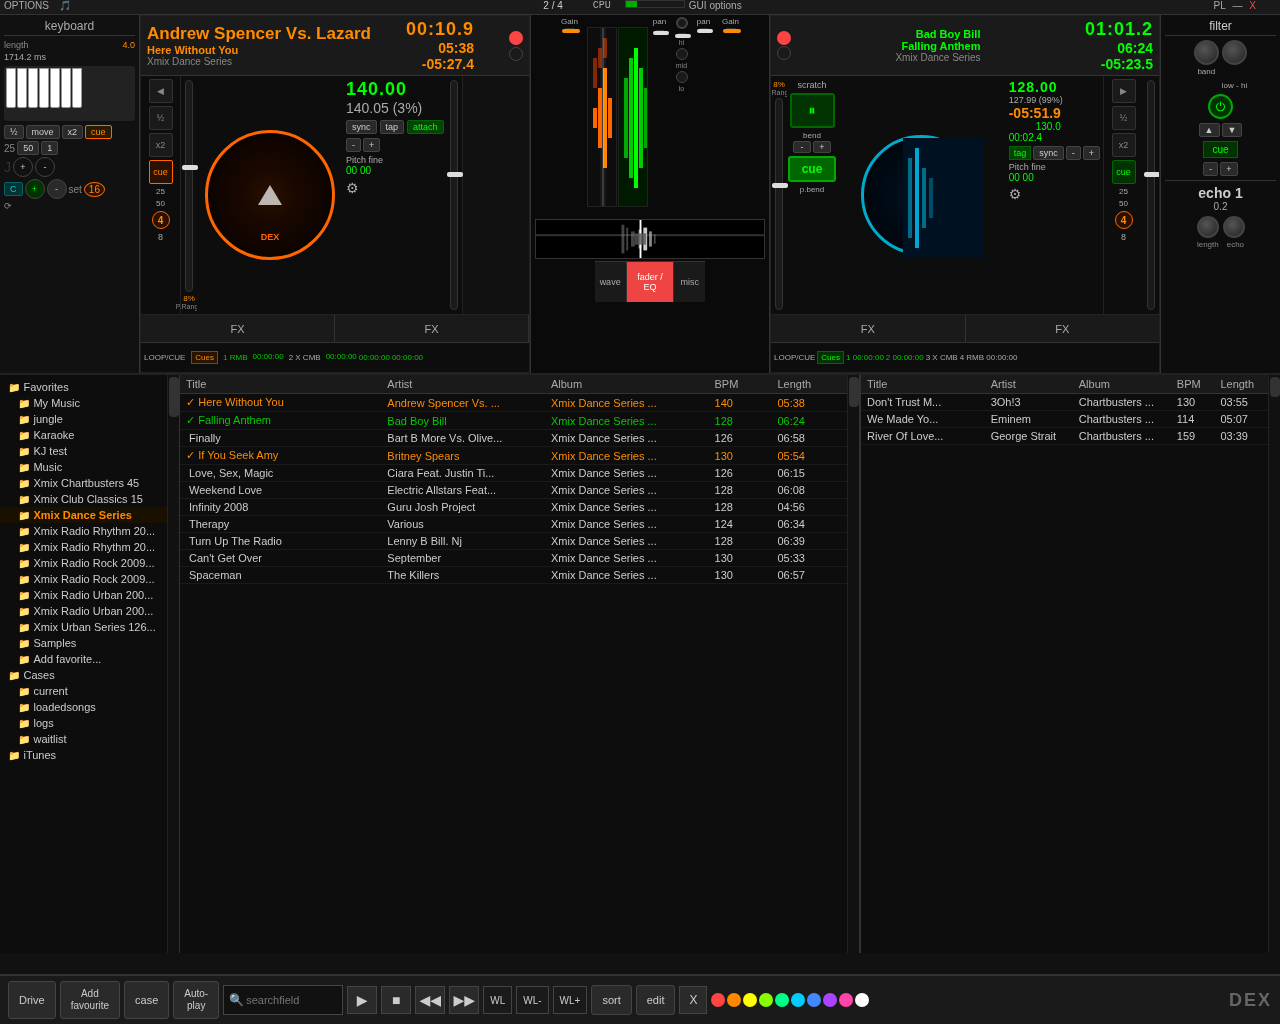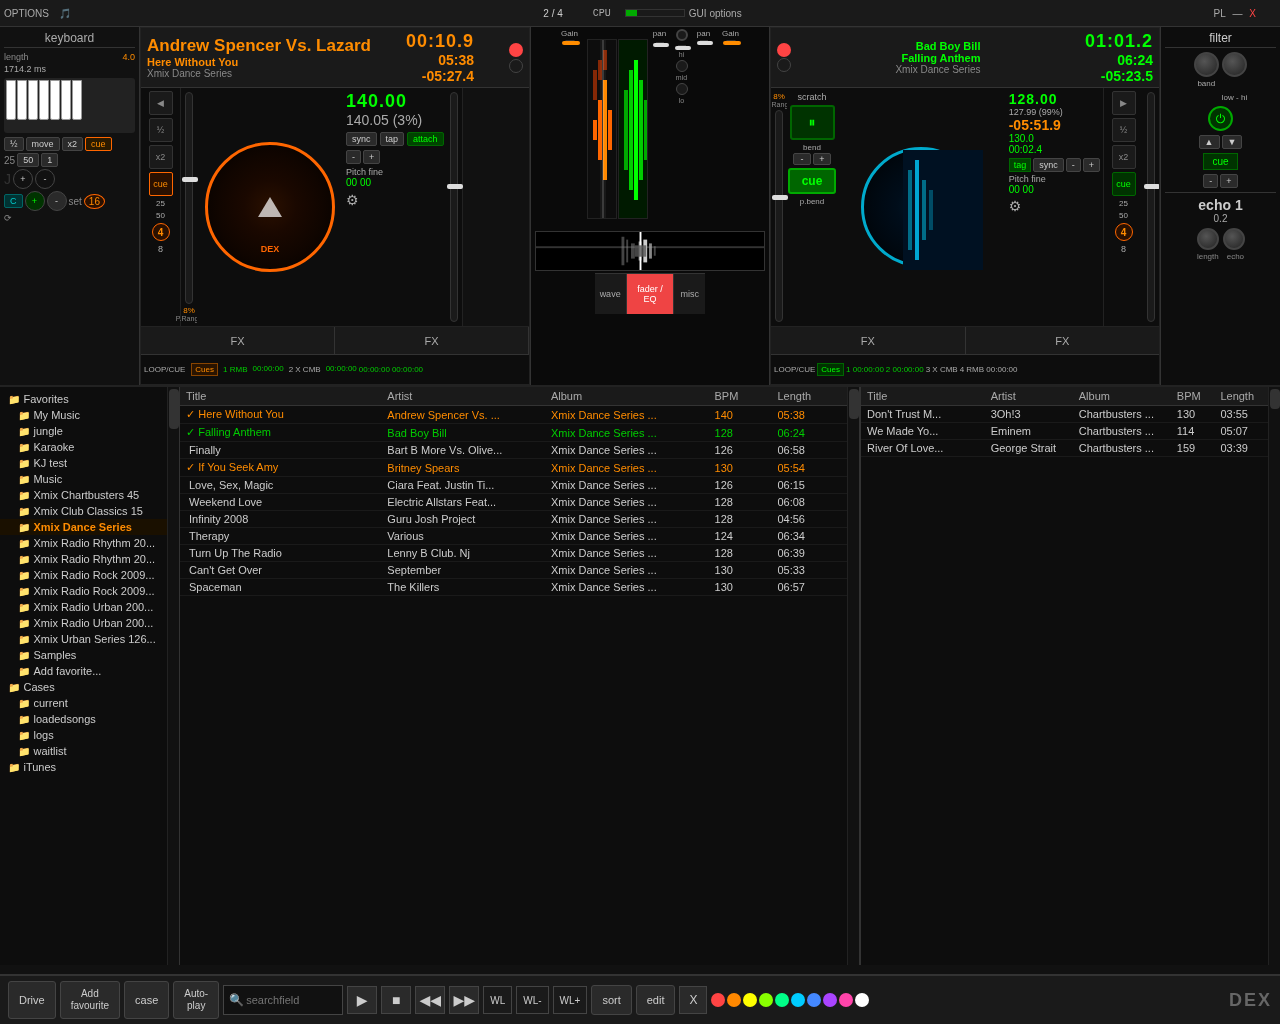--- a/index.html
+++ b/index.html
@@ -1,19 +1,19 @@
 <!DOCTYPE html>
 <html><head>
   <meta charset="utf-8">
   <style>
     * { box-sizing: border-box; margin: 0; padding: 0; }
     body { background: #111; color: #ccc; font-family: Arial, sans-serif; font-size: 11px; width: 1280px; height: 1024px; overflow: hidden; }
 
     
-    #top-bar { background: #1a1a1a; height: 27px; display: flex; align-items: center; padding: 0 4px; border-bottom: 1px solid #333; }
+    #top-bar { background: #1a1a1a; height: 15px; display: flex; align-items: flex-start; padding: 0 4px; border-bottom: 1px solid #333; }
     #top-bar span { color: #aaa; font-size: 10px; margin-right: 10px; }
 
     
     #dj-area { background: #0d0d0d; height: 370px; display: flex; border-bottom: 2px solid #222; }
 
     
     #mixer { width: 230px; background: #0a0a0a; border-left: 1px solid #333; border-right: 1px solid #333; display: flex; flex-direction: column; align-items: center; padding: 4px; }
     .btn-sm { background: #2a2a2a; border: 1px solid #444; color: #ccc; padding: 1px 5px; font-size: 9px; cursor: pointer; border-radius: 2px; }
     .btn-green { background: #004400; border-color: #006600; color: #00ff00; }
 
@@ -382,21 +382,21 @@
             <rect x="19" y="30" width="4" height="60" fill="#00aacc" opacity="0.6"></rect>
             <rect x="26" y="40" width="4" height="40" fill="#0088aa" opacity="0.5"></rect>
           </svg>
         </div>
       </div>
 
       <div style="display:flex;flex-direction:column;padding:3px;background:#0d0d0d;min-width:90px;">
         <div style="color:#00ff00;font-size:14px;font-weight:bold;letter-spacing:1px;">128.00</div>
         <div style="color:#aaa;font-size:9px;">127.99 (99%)</div>
         <div style="color:#ff8c00;font-size:14px;font-weight:bold;">-05:51.9</div>
-        <div style="color:#00ff00;font-size:10px;">130.0</div>
+        <div style="color:#00ff00;font-size:10px;margin-left:27px;">130.0</div>
         <div style="color:#00ff00;font-size:10px;">00:02.4</div>
         <div style="display:flex;gap:2px;margin-top:3px;align-items:center;">
           <div style="background:#004400;border:1px solid #006600;color:#00ff00;padding:1px 4px;font-size:9px;cursor:pointer;">tag</div>
           <button class="btn-sm">sync</button>
           <button class="btn-sm">-</button>
           <button class="btn-sm">+</button>
         </div>
         <div style="color:#aaa;font-size:9px;margin-top:2px;">Pitch  fine</div>
         <div style="color:#00ff00;font-size:10px;">00   00</div>
         <div style="color:#aaa;font-size:14px;cursor:pointer;margin-top:3px;">⚙</div>
@@ -670,21 +670,21 @@
       </td>
       <td style="color:#ccc;">Various</td>
       <td style="color:#ccc;">Xmix Dance Series ...</td>
       <td style="color:#ccc;">124</td>
       <td style="color:#ccc;">06:34</td>
     </tr>
             <tr style="cursor: pointer;">
       <td style="color:#ccc;">
         <span style="color:#ccc;margin-right:3px;"></span>Turn Up The Radio
       </td>
-      <td style="color:#ccc;">Lenny B Club. Nj</td>
+      <td style="color:#ccc;">Lenny B Bill. Nj</td>
       <td style="color:#ccc;">Xmix Dance Series ...</td>
       <td style="color:#ccc;">128</td>
       <td style="color:#ccc;">06:39</td>
     </tr>
             <tr style="cursor: pointer;">
       <td style="color:#ccc;">
         <span style="color:#ccc;margin-right:3px;"></span>Can't Get Over
       </td>
       <td style="color:#ccc;">September</td>
       <td style="color:#ccc;">Xmix Dance Series ...</td>

